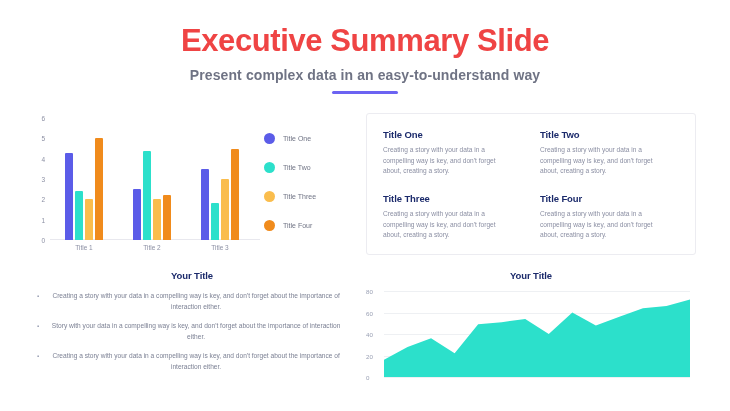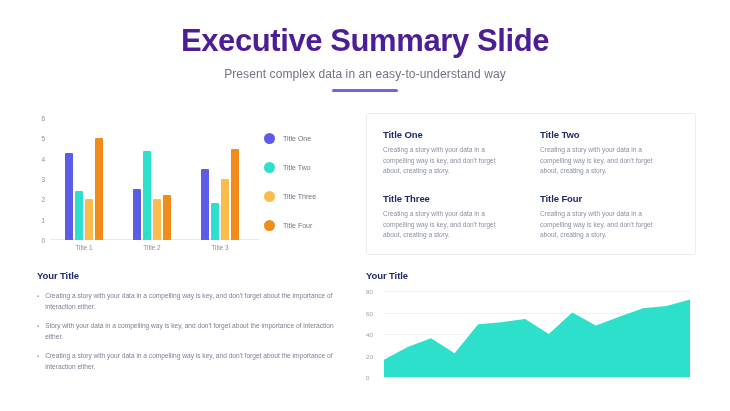--- a/index.html
+++ b/index.html
@@ -17,30 +17,31 @@
   }
 
   
   .header {
     text-align: center;
     padding-top: 24px;
   }
   .slide-title {
     font-size: 31px;
     font-weight: bold;
-    color: #4c1d95;
+    color: #ef4444;
     letter-spacing: -0.4px;
     line-height: 1.1;
     margin: 0;
   }
   .slide-subtitle {
-    font-size: 12px;
+    font-size: 14px;
     color: #6f7384;
     margin: 9px 0 0 0;
     letter-spacing: 0.1px;
+    font-weight: bold;
   }
   .divider {
     width: 66px;
     height: 3px;
     background: #6c63f2;
     border-radius: 2px;
     margin: 8px auto 0 auto;
   }
 
   
@@ -52,21 +53,21 @@
     height: 299px;
   }
   .row-top {
     position: absolute;
     left: 0; top: 0;
     width: 730px; height: 152px; padding-left: 44px;
   }
   .row-bottom {
     position: absolute;
     left: 0; top: 158px;
-    width: 616px; height: 141px;
+    width: 616px; height: 141px; text-align: center;
   }
 
   
   .bar-chart-block {
     position: absolute;
     left: 32px;
     top: 0px;
     width: 320px;
     height: 145px;
   }

